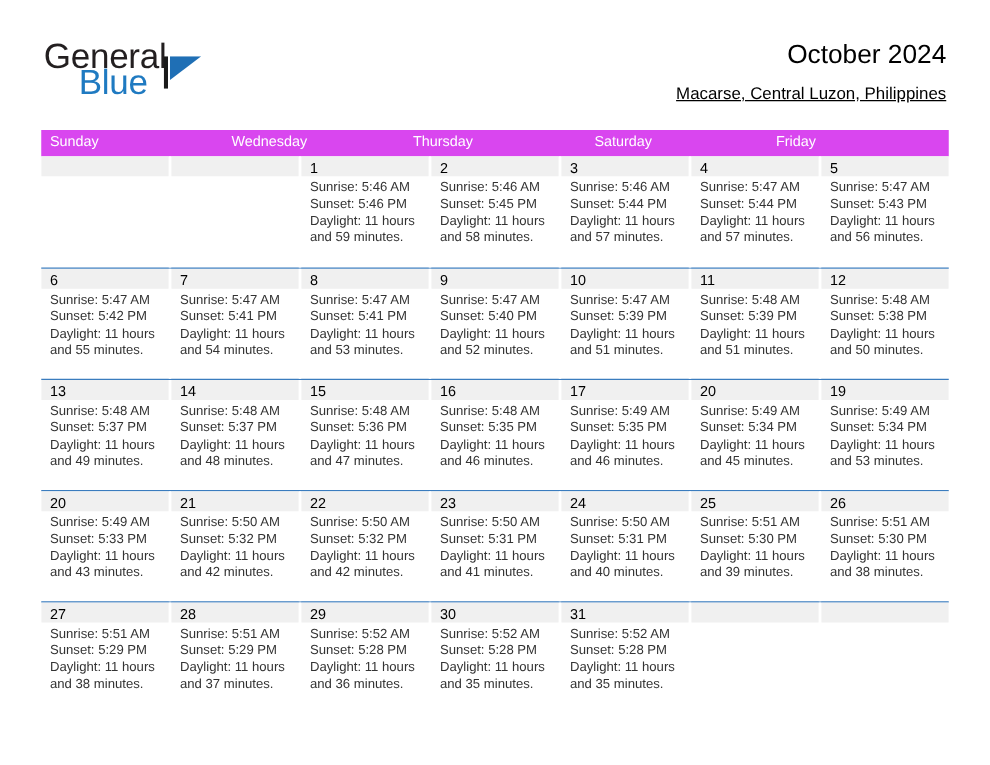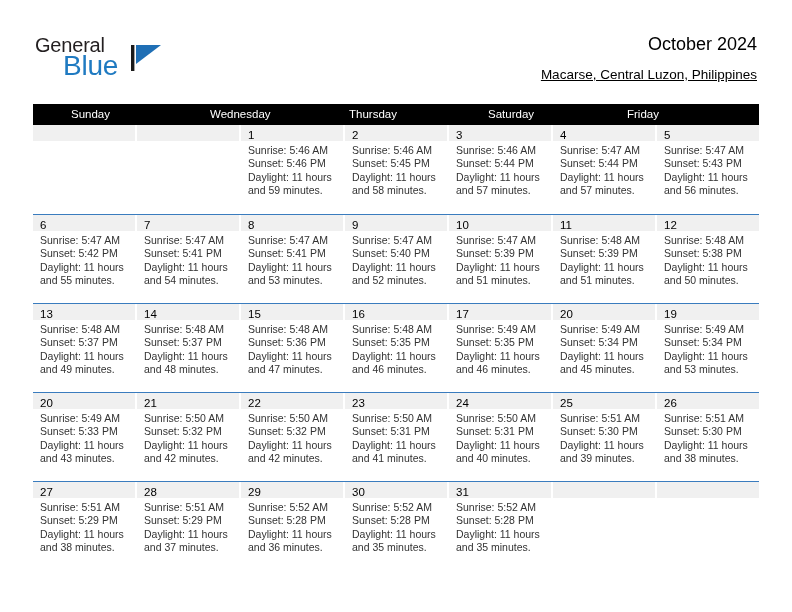--- a/index.html
+++ b/index.html
@@ -35,21 +35,21 @@
     position: absolute;
     left: 0;
     top: 4px;
     width: 230px;
     height: 60px;
   }
   .brand-general {
     position: absolute;
     left: 0;
     top: 0;
-    font-size: 20px;
+    font-size: 28px;
     color: #231f20;
     letter-spacing: -0.2px;
     line-height: 26px;
     white-space: nowrap;
   }
   .brand-blue {
     position: absolute;
     left: 28px;
     top: 21px;
     font-size: 28px;
@@ -66,21 +66,21 @@
     height: 26px;
   }
 
   .title-block {
     position: absolute;
     right: 0;
     top: 0;
     text-align: right;
   }
   .cal-title {
-    font-size: 18px;
+    font-size: 21px;
     color: #000000;
     line-height: 32px;
     white-space: nowrap;
   }
   .cal-subtitle {
     font-size: 13.5px;
     color: #000000;
     line-height: 20px;
     margin-top: 5px;
     white-space: nowrap;
@@ -90,23 +90,22 @@
   
   .calendar {
     position: absolute;
     left: 33px;
     top: 104px;
     width: 726px;
   }
 
   .dow-row {
     display: flex;
-    background: #000000;
+    background: #d946ef;
     height: 21px;
-    padding-left: 31px;
   }
   .dow-cell {
     flex: 1 1 0;
     color: #ffffff;
     font-size: 11.5px;
     line-height: 21px;
     padding-left: 7px;
     box-sizing: border-box;
     white-space: nowrap;
     overflow: hidden;

